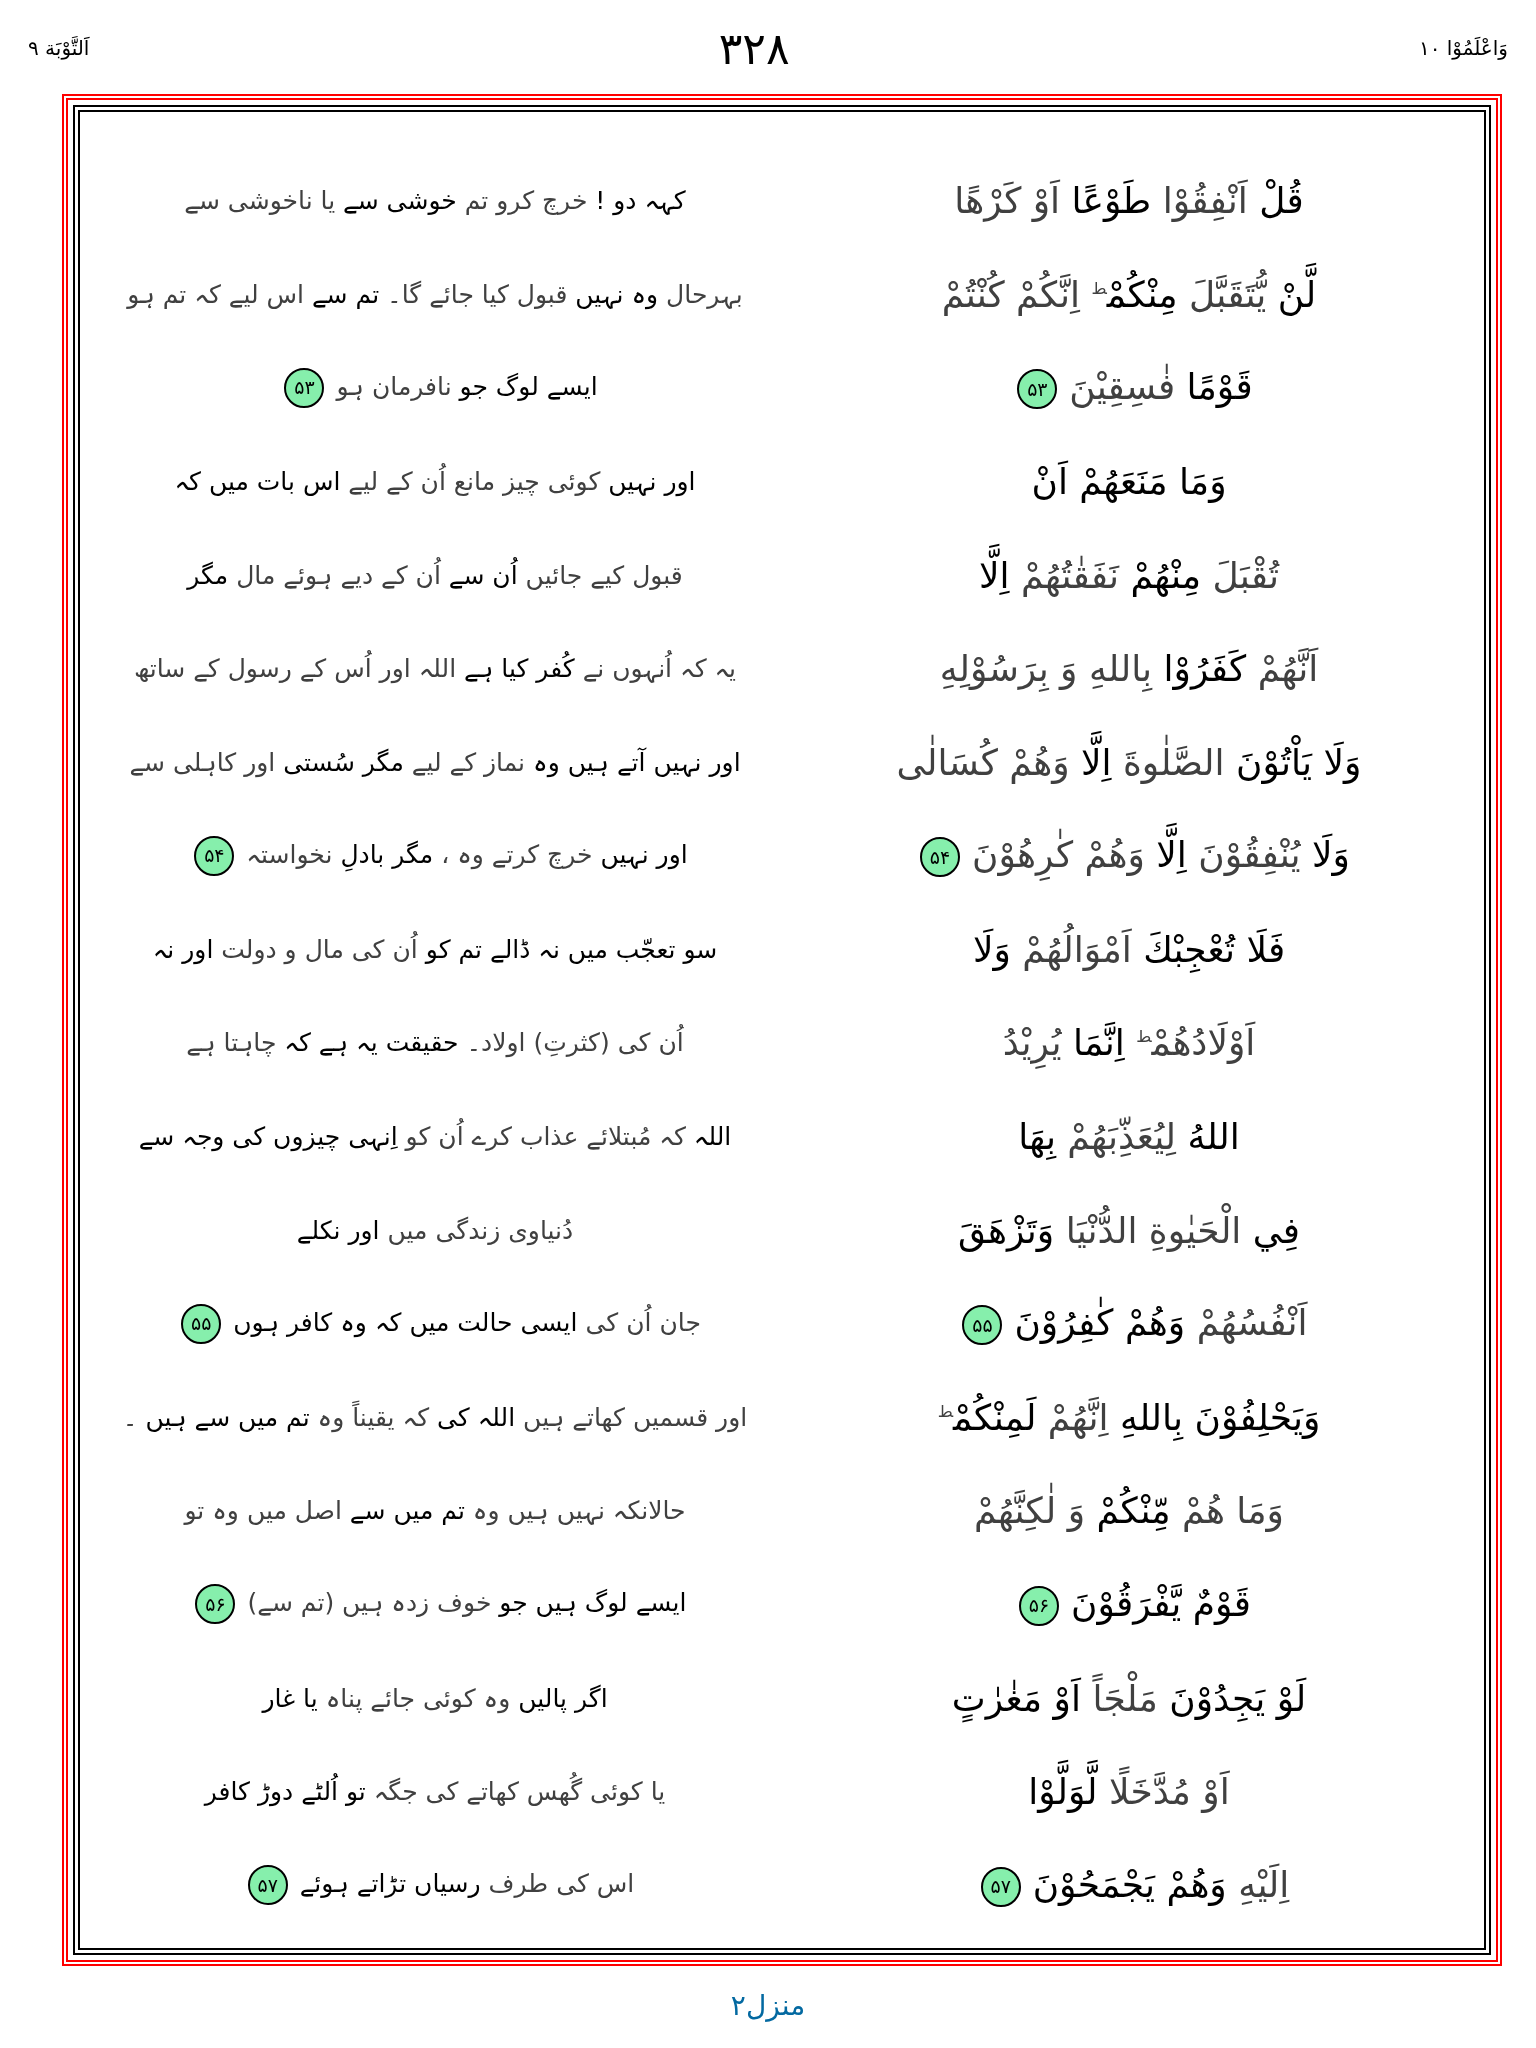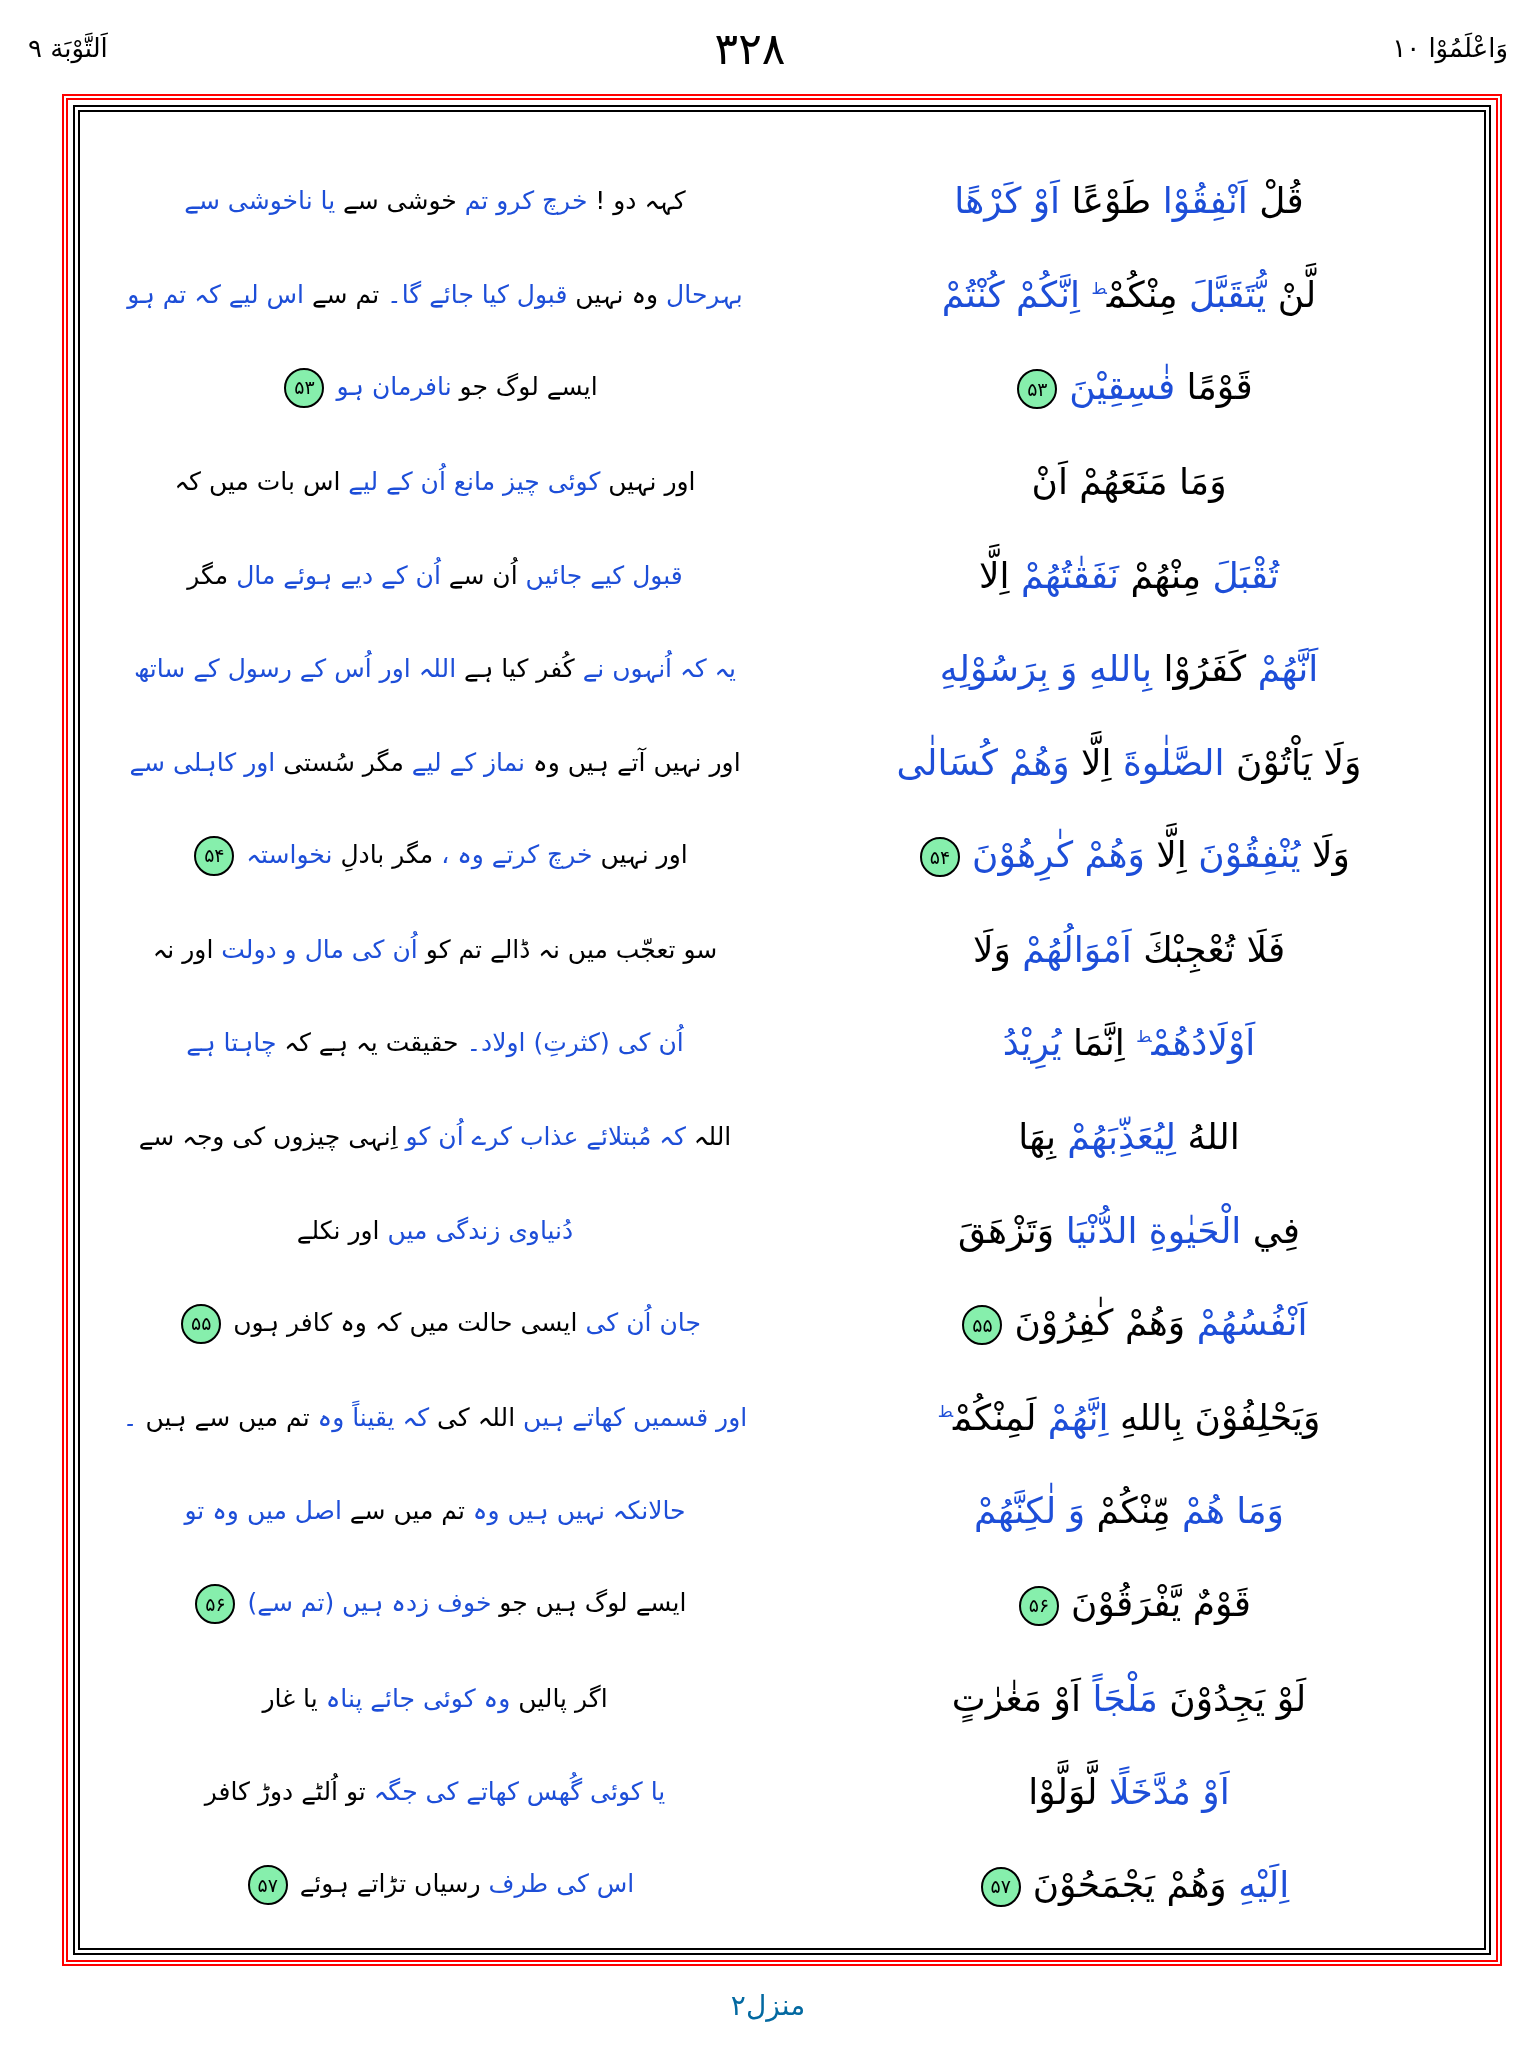--- a/index.html
+++ b/index.html
@@ -5,21 +5,21 @@
   html,body{margin:0;padding:0;}
   body{
     width:1536px;height:2048px;position:relative;background:#ffffff;
     font-family:"DejaVu Sans",sans-serif;overflow:hidden;
   }
   
   .header{
     position:absolute;top:16px;left:28px;right:28px;height:64px;
     display:flex;justify-content:space-between;align-items:center;
   }
-  .h-side{font-size:26px;color:#000;direction:rtl;}
+  .h-side{font-size:20px;color:#000;direction:rtl;}
   .h-center{font-size:44px;font-weight:normal;color:#000;}
   
   .frame{
     position:absolute;left:62px;top:94px;width:1440px;height:1872px;
     border:6px double #ff0000;box-sizing:border-box;padding:5px;
     background:#fff;
   }
   .inner{
     width:100%;height:100%;box-sizing:border-box;
     border:7px double #000000;
@@ -28,21 +28,21 @@
   #rows{
     height:100%;box-sizing:border-box;
     padding:42px 8px 16px 8px;
     display:flex;flex-direction:column;
   }
   .row{flex:1;display:flex;align-items:center;}
   .cell{width:50%;text-align:center;white-space:nowrap;direction:rtl;}
   .urdu{font-size:25px;letter-spacing:0;}
   .arabic{font-size:36px;}
   .red{color:#000000;}
-  .blk{color:#1d4ed8;}
+  .blk{color:#404040;}
   .waqf{font-size:0.45em;vertical-align:super;}
   .vcircle{
     display:inline-flex;align-items:center;justify-content:center;
     width:36px;height:36px;border:2.5px solid #000;border-radius:50%;
     font-size:19px;line-height:1;color:#000;margin:0 12px;
     vertical-align:middle;background:#86efac;
   }
   
   .footer{
     position:absolute;bottom:26px;left:0;width:100%;

